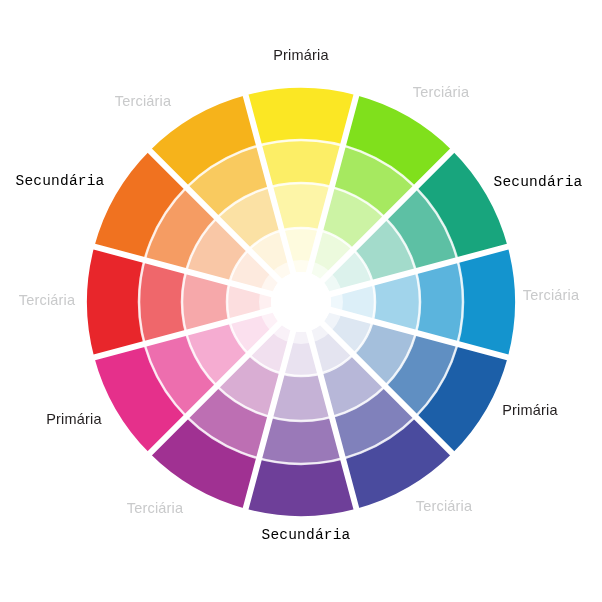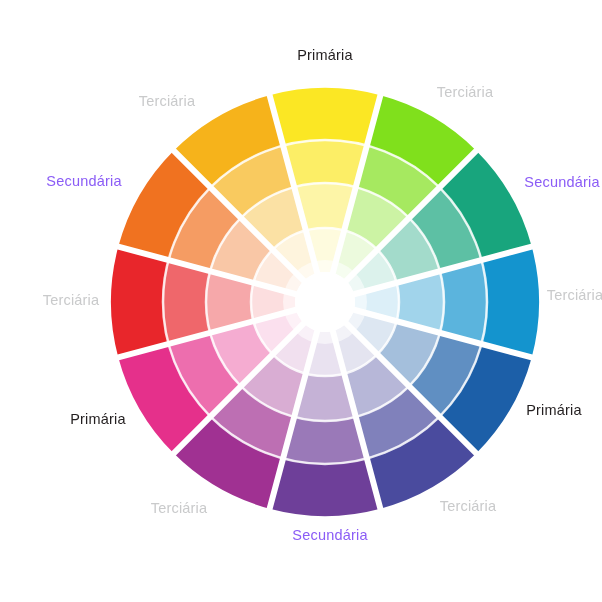--- a/index.html
+++ b/index.html
@@ -11,41 +11,40 @@
     width: 602px;
     height: 602px;
     font-family: "Liberation Sans", sans-serif;
     overflow: hidden;
   }
   #stage {
     position: relative;
     width: 483px;
     height: 602px;
     background: #ffffff;
-    margin-left: 24px;
   }
   #wheel-svg {
     position: absolute;
     left: 0;
     top: 0;
     width: 602px;
     height: 602px;
     display: block;
   }
   .wheel-label {
     position: absolute;
     white-space: nowrap;
     font-size: 14.5px;
     letter-spacing: 0.2px;
     line-height: 1;
     transform: translate(-50%, -50%);
     user-select: none;
   }
   .lab-primary   { color: #231f20; }
-  .lab-secondary { color: #8b5cf6; }
+  .lab-secondary { color: #000000; font-family: Liberation Mono, monospace; }
   .lab-tertiary  { color: #c9cacb; }
 </style>
 </head>
 <body>
 
 <div id="stage">
   <svg id="wheel-svg" viewBox="0 0 602 602" xmlns="http://www.w3.org/2000/svg" role="img" aria-label="Roda de cores">
     <g id="wedges">
         <path d="M245.61 95.29 A214 214 0 0 1 356.39 95.29 L342.93 145.52 A162 162 0 0 0 259.07 145.52 Z" fill="rgb(251,231,36)"></path>
         <path d="M259.07 145.52 A162 162 0 0 1 342.93 145.52 L331.80 187.05 A119 119 0 0 0 270.20 187.05 Z" fill="rgb(252,238,102)"></path>

